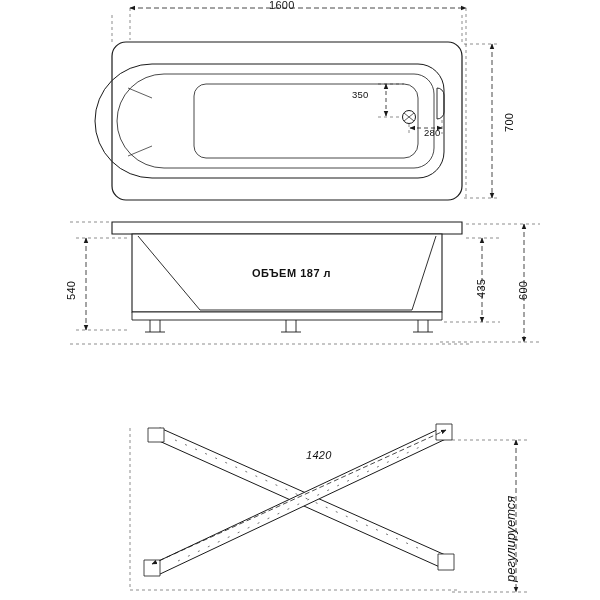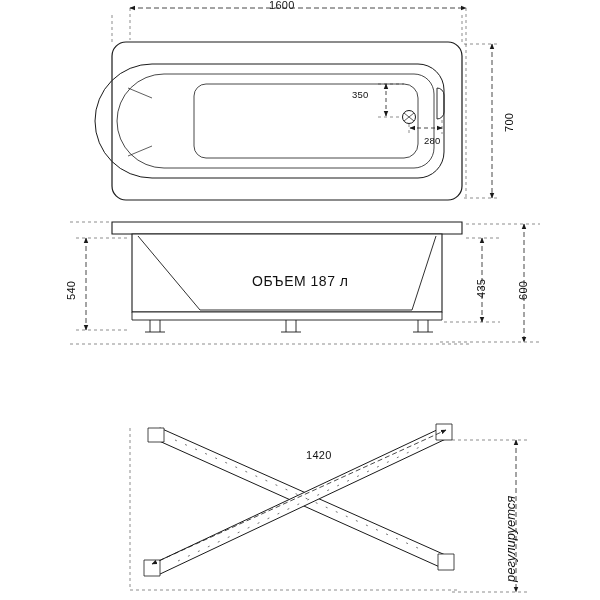--- a/index.html
+++ b/index.html
@@ -14,21 +14,21 @@
   #sheet{position:absolute;left:0;top:0;width:600px;height:600px;}
   .lbl{
     position:absolute;
     font-family:"Liberation Sans", sans-serif;
     color:#111;
     white-space:nowrap;
     line-height:1;
   }
   .lbl-dim{font-size:11px;letter-spacing:.3px;}
   .lbl-dim-sm{font-size:9.5px;letter-spacing:.2px;text-align:right;}
-  .lbl-vol{font-size:14px;font-weight:400;letter-spacing:.5px;margin-top:6px;}
+  .lbl-vol{font-size:11px;font-weight:700;letter-spacing:.5px;}
   .rot90{transform:rotate(-90deg);transform-origin:left top;}
   .rot-it{transform:rotate(-90deg);transform-origin:left top;font-style:italic;font-size:13px;}
 </style>
 </head>
 <body>
 
 <svg id="sheet" viewBox="0 0 600 600" xmlns="http://www.w3.org/2000/svg">
 
   <defs>
     <marker id="arrEnd" viewBox="0 0 10 10" refX="9" refY="5" markerWidth="7" markerHeight="7" orient="auto">
@@ -116,22 +116,22 @@
 
     <path d="M516,440 L516,592" stroke="#1a1a1a" stroke-width="0.8" stroke-dasharray="5,3" marker-start="url(#arrStart)" marker-end="url(#arrEnd)"></path>
     <path d="M452,440 L530,440 M452,592 L530,592" stroke="#1a1a1a" stroke-width="0.5" stroke-dasharray="3,3"></path>
     <path d="M130,428 L130,590 M130,590 L460,590" stroke="#1a1a1a" stroke-width="0.5" stroke-dasharray="3,3"></path>
   </g>
 </svg>
 
 <div class="lbl lbl-dim" style="left:269px;top:0px;">1600</div>
 <div class="lbl lbl-dim rot90" style="left:504px;top:132px;">700</div>
 <div class="lbl lbl-dim-sm" style="left:352px;top:90px;">350</div>
-<div class="lbl lbl-dim-sm" style="left:424px;top:136px;">280</div>
+<div class="lbl lbl-dim-sm" style="left:424px;top:128px;">280</div>
 
 <div class="lbl lbl-vol" style="left:252px;top:268px;">ОБЪЕМ 187 л</div>
 
 <div class="lbl lbl-dim rot90" style="left:66px;top:300px;">540</div>
 <div class="lbl lbl-dim rot90" style="left:476px;top:298px;">435</div>
 <div class="lbl lbl-dim rot90" style="left:518px;top:300px;">600</div>
 
-<div class="lbl lbl-dim" style="left:306px;top:450px;">1420</div>
+<div class="lbl lbl-dim" style="left:306px;top:450px;font-style:italic;">1420</div>
 <div class="lbl rot-it" style="left:504px;top:582px;">регулируется</div>
 
 </body></html>

